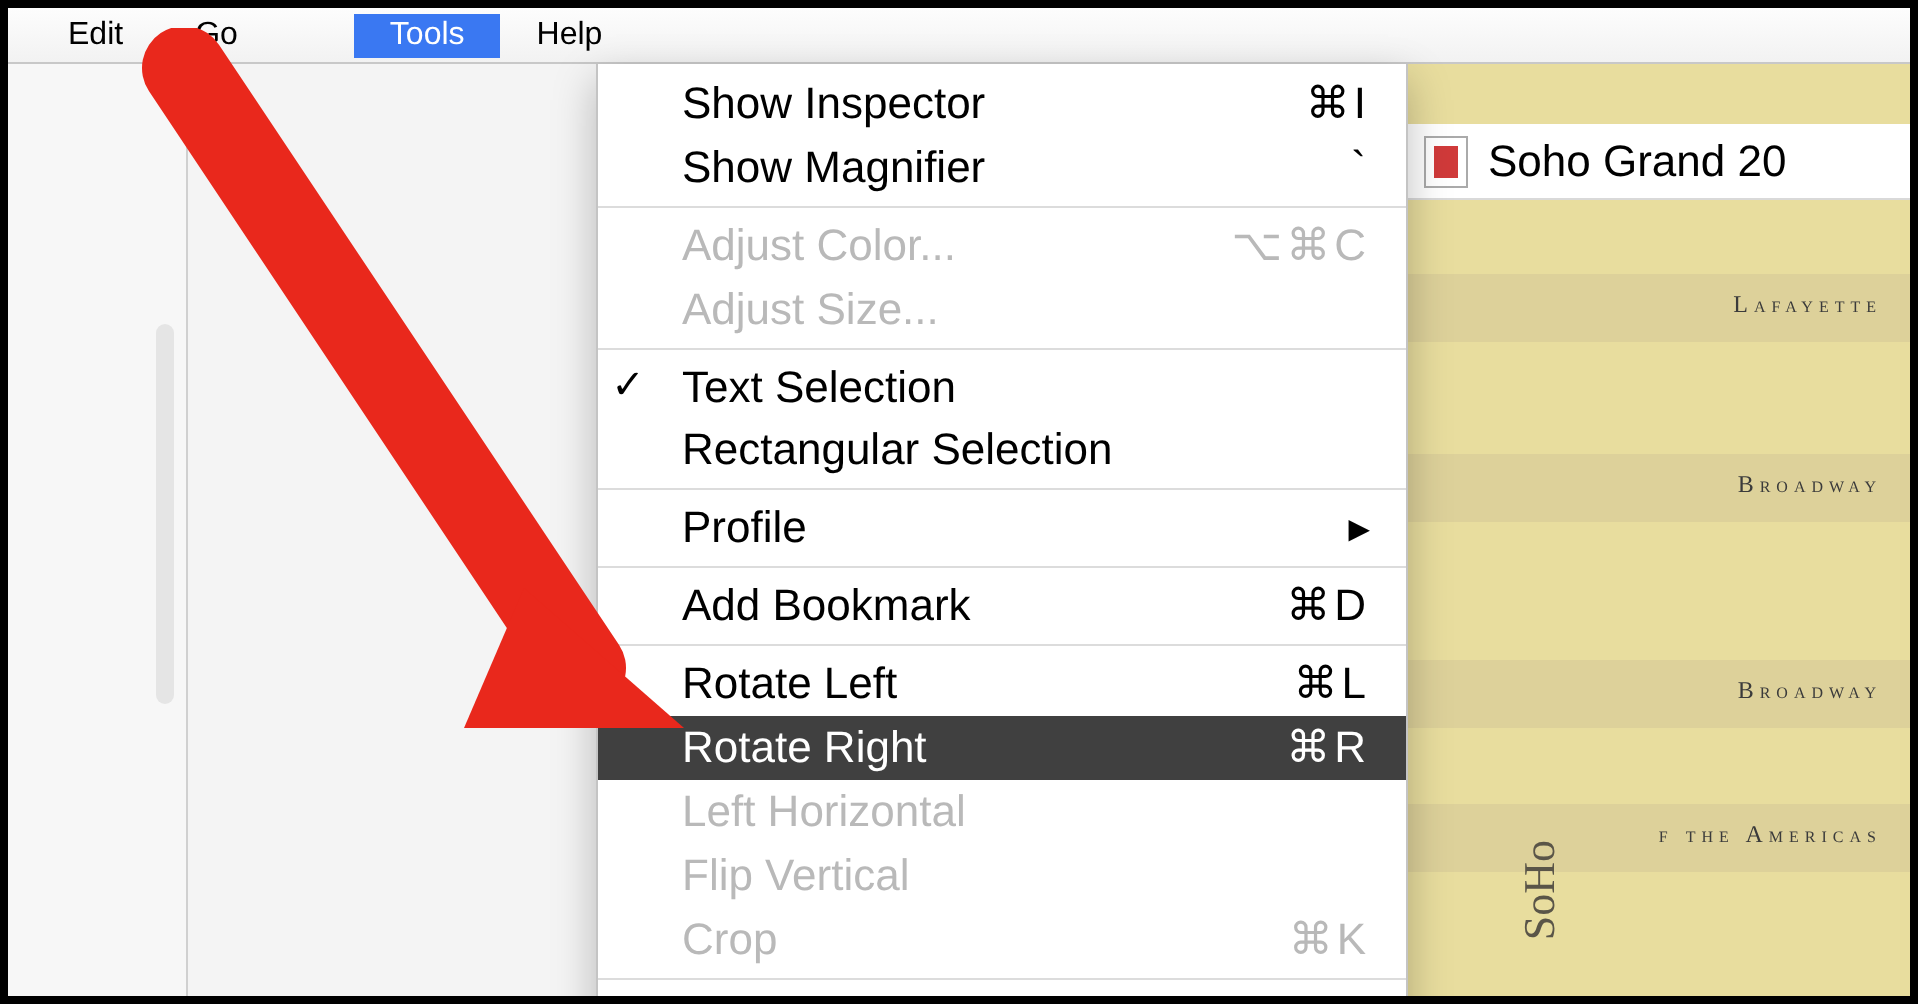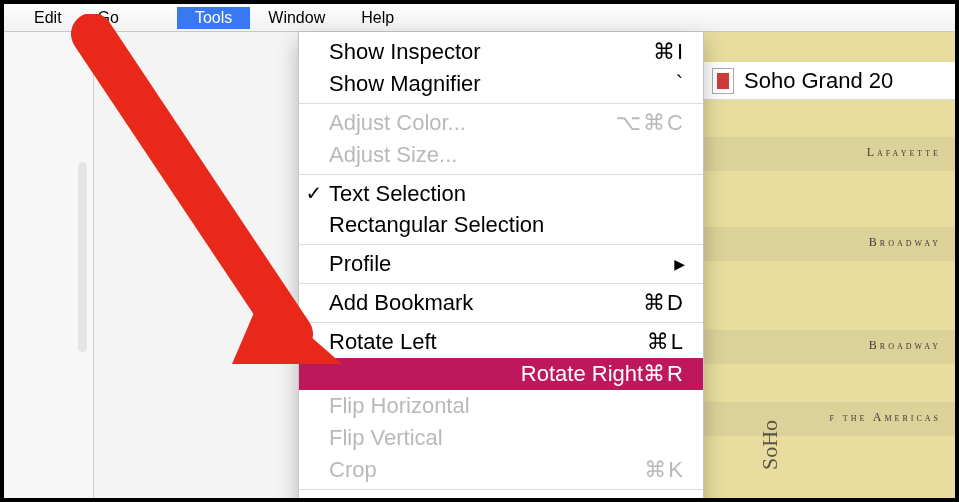--- a/index.html
+++ b/index.html
@@ -57,35 +57,34 @@
   line-height: 1.45;
   padding: 0 18px 0 0;
   color: #000;
 }
 .dropdown .mi.disabled { color: #b9b9b9; }
 .dropdown .mi .check {
   width: 30px;
   text-align: center;
   font-size: 20px;
 }
-.dropdown .mi .lbl { flex: 1; }
+.dropdown .mi .lbl { flex: 1; margin-left: 12px; }
 .dropdown .mi .sc  {
   color: #000;
   font-size: 22px;
   letter-spacing: 2px;
 }
 .dropdown .mi.disabled .sc { color: #b9b9b9; }
 .dropdown .mi .sub {
   font-size: 14px;
   color: #000;
 }
 .dropdown .mi.selected {
-  background: #be185d;
+  background: #404040;
   color: #fff;
-  text-align: right;
 }
 .dropdown .mi.selected .sc { color: #fff; }
 .dropdown .sep {
   height: 1px;
   background: #dcdcdc;
   margin: 3px 0;
 }
 
 
 .sidebar {
@@ -186,21 +185,20 @@
   pointer-events: none;
 }
 </style>
 </head>
 <body>
 
 <div class="menubar">
   <div class="menu-item">Edit</div>
   <div class="menu-item">Go</div>
   <div class="menu-item open">Tools</div>
-  <div class="menu-item">Window</div>
   <div class="menu-item">Help</div>
 </div>
 
 <div class="sidebar">
   <div class="scroll-track"></div>
 </div>
 
 <div class="mapbg">
   <div class="road r1"></div>
     <div class="street s1">Lafayette</div>
@@ -269,21 +267,21 @@
       <span class="lbl">Rotate Left</span>
       <span class="sc">⌘L</span>
   </div>
   <div class="mi selected">
     <span class="check"></span>
       <span class="lbl">Rotate Right</span>
       <span class="sc">⌘R</span>
   </div>
   <div class="mi disabled">
     <span class="check"></span>
-      <span class="lbl">Flip Horizontal</span>
+      <span class="lbl">Left Horizontal</span>
       <span class="sc"></span>
   </div>
   <div class="mi disabled">
     <span class="check"></span>
       <span class="lbl">Flip Vertical</span>
       <span class="sc"></span>
   </div>
   <div class="mi disabled">
     <span class="check"></span>
       <span class="lbl">Crop</span>

